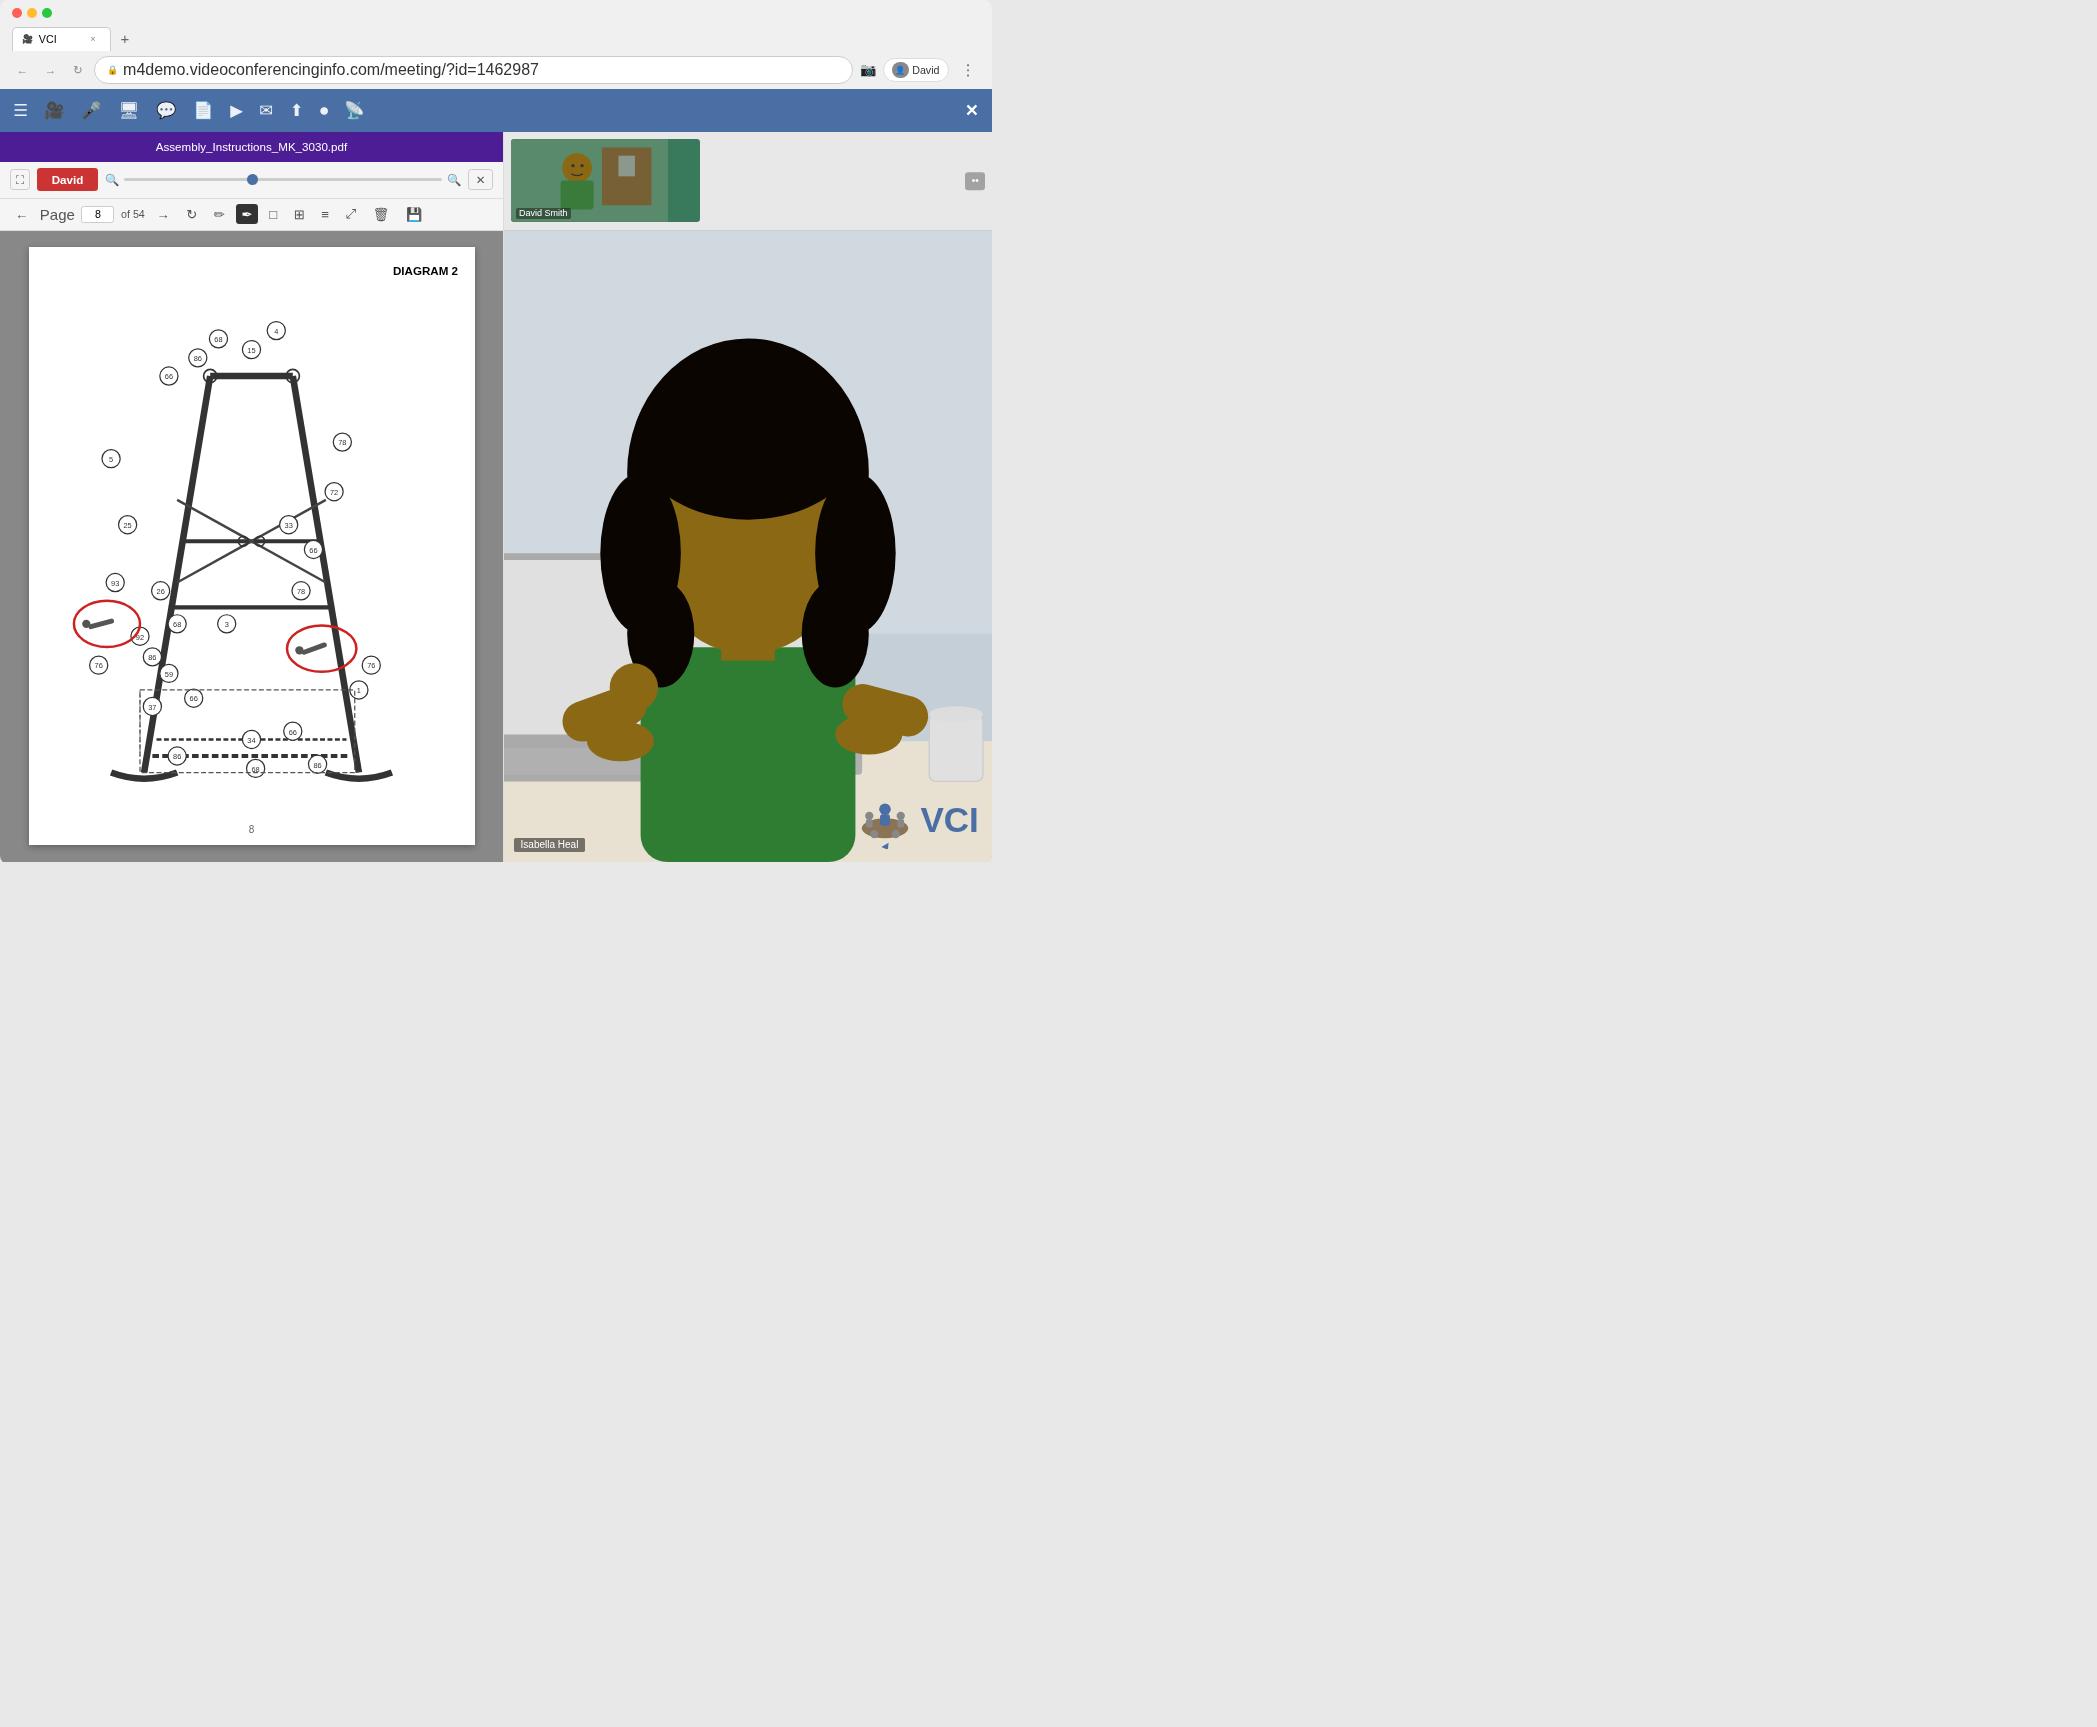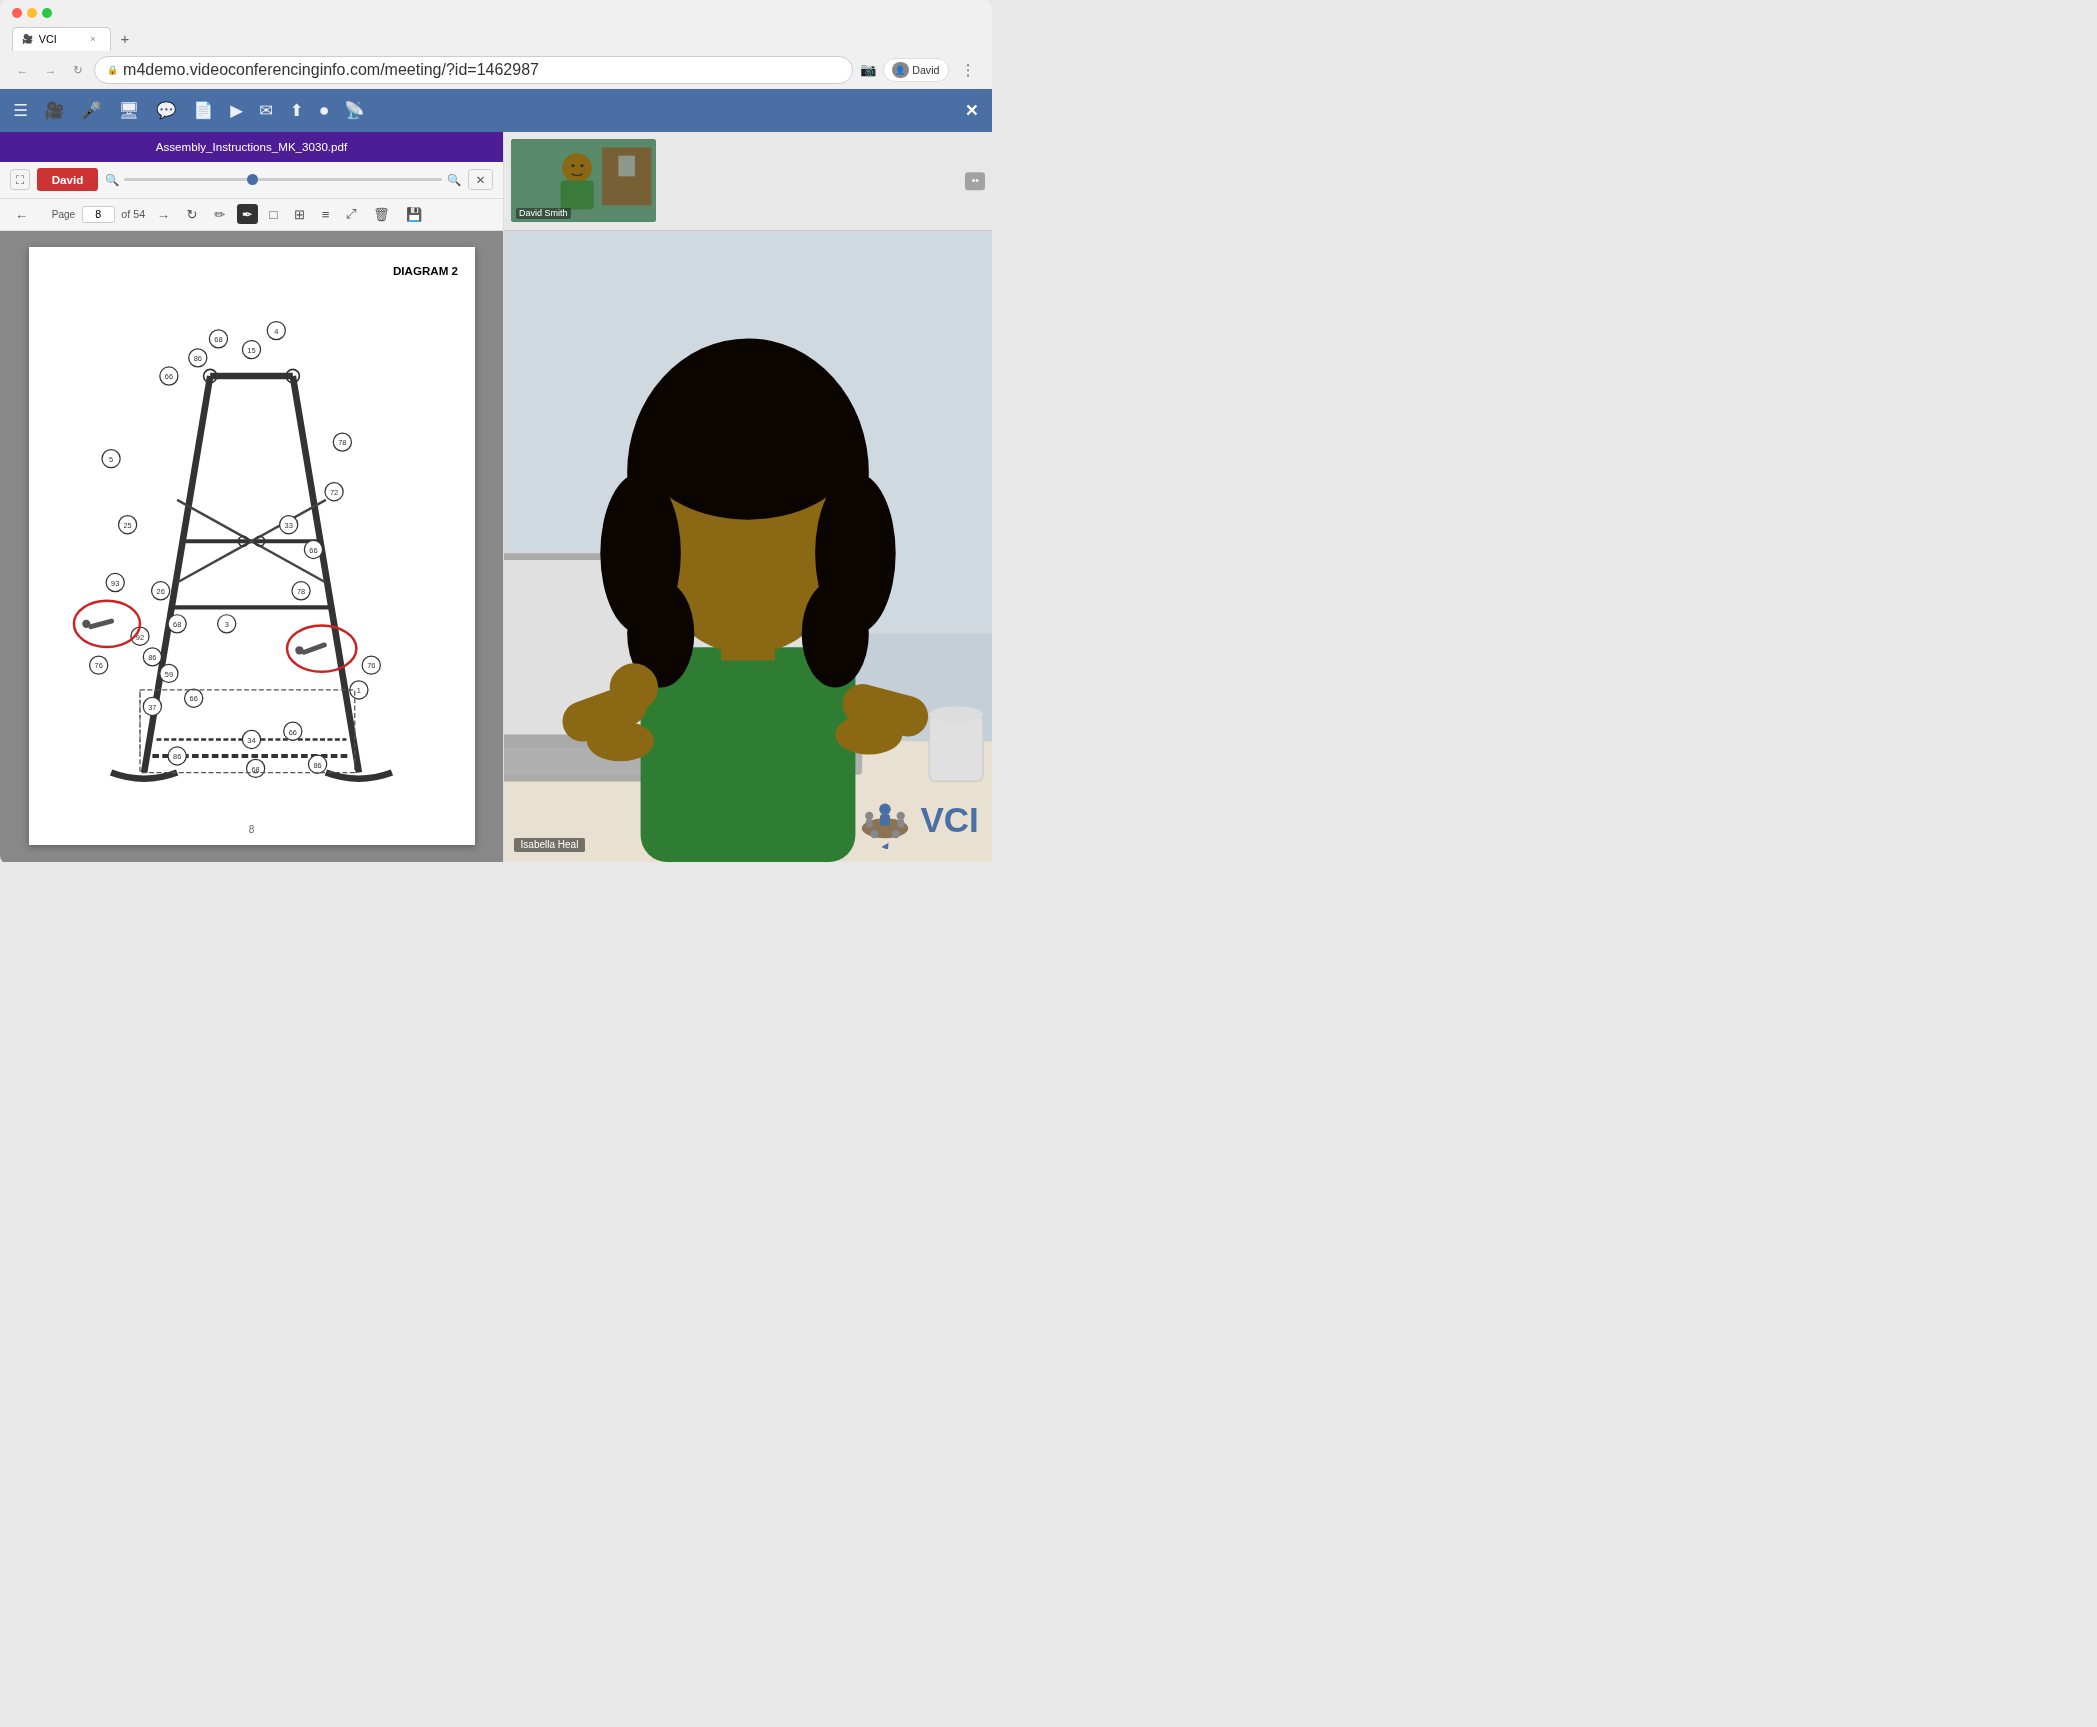--- a/index.html
+++ b/index.html
@@ -232,21 +232,21 @@
       padding: 5px 10px;
       gap: 6.6px;
       background: #f5f5f5;
       border-bottom: 0.8px solid #ddd;
     }
     .nav-arrow {
       background: none; border: none;
       font-size: 13.2px; color: #555;
       cursor: pointer; padding: 1.7px 5px;
     }
-    .page-label { font-size: 10px; color: #555; margin-left: 12px; }
+    .page-label { font-size: 15px; color: #555; }
     .page-input {
       width: 33px;
       text-align: center;
       border: 0.8px solid #ccc;
       border-radius: 2.5px;
       padding: 1.7px 3.3px;
       font-size: 10.7px;
     }
     .page-total { font-size: 10.7px; color: #555; }
     .nav-tool {
@@ -297,21 +297,21 @@
     
     .video-panel {
       flex: 1;
       background: #f0f0f0;
       display: flex;
       flex-direction: column;
       position: relative;
     }
     .participant-thumb {
       position: relative;
-      width: 145px;
+      width: 189px;
       height: 83px;
       background: #555;
       border-radius: 3.3px;
       overflow: hidden;
       cursor: pointer;
     }
     .participant-name {
       position: absolute;
       bottom: 3.3px;
       left: 5px;

